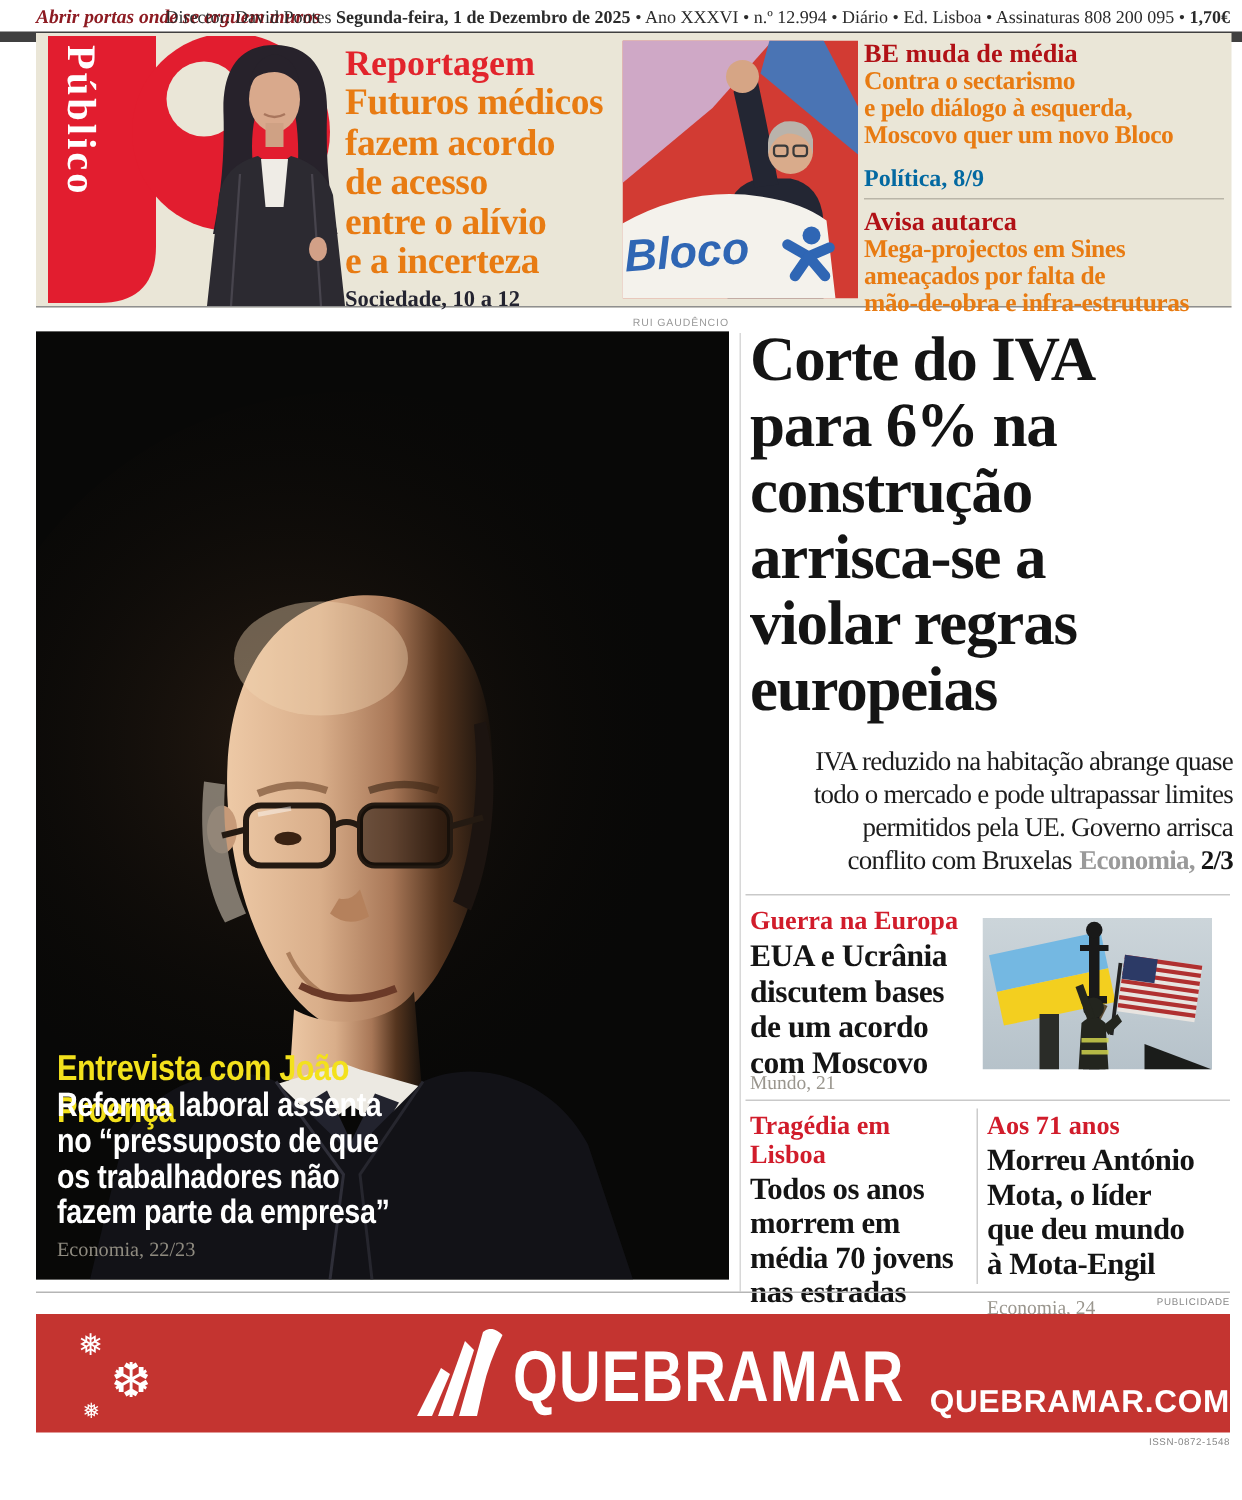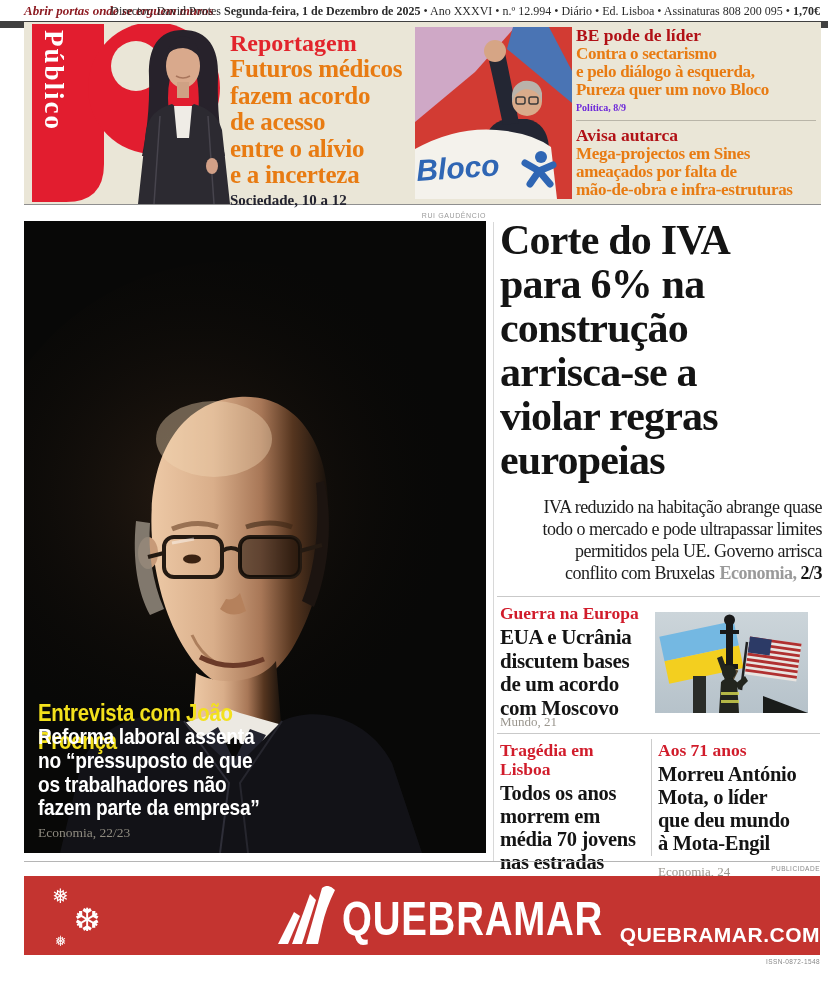--- a/index.html
+++ b/index.html
@@ -18,21 +18,21 @@
   .strip{left:24px;top:22px;width:797px;height:182px;background:#eae6d7;border-bottom:1px solid #8f8f8f;}
   .brand-vert{left:16px;top:8px;height:170px;writing-mode:vertical-rl;font-size:27px;font-weight:bold;
               color:#ffffff;letter-spacing:2px;line-height:1;}
   .rep{left:206px;top:8px;width:190px;}
   .rep-kicker{font-size:24px;line-height:26px;font-weight:bold;color:#e2242c;}
   .rep-title{font-size:25px;line-height:26.5px;font-weight:bold;color:#e87b12;letter-spacing:-0.3px;}
   .rep-ref{margin-top:3px;font-size:15px;font-weight:bold;color:#232330;}
   .mh-col{left:552px;top:4px;width:240px;}
   .mh-kicker{font-size:17.5px;line-height:19px;font-weight:bold;color:#b11116;}
   .mh-title{font-size:17px;line-height:18px;font-weight:bold;color:#e87b12;letter-spacing:-0.3px;}
-  .mh-ref{margin-top:2px;font-size:10px;line-height:14px;font-weight:bold;color:#6d28d9;}
+  .mh-ref{margin-top:14px;font-size:16px;line-height:14px;font-weight:bold;color:#0369a1;}
   .mh-hr{border:none;border-top:1px solid #b9b5a8;margin:5px 0 5px 0;}
 
   
   .credit{left:24px;top:212px;width:462px;text-align:right;font-size:7px;letter-spacing:0.6px;
           color:#9a9a9a;font-family:"Liberation Sans",sans-serif;}
   .leadphoto{left:24px;top:221px;width:462px;height:632px;background:#070706;}
   .ov-kicker{left:14px;top:478px;width:320px;font-family:"Liberation Sans",sans-serif;font-weight:bold;
              font-size:24px;color:#f3e11c;transform:scaleX(.85);transform-origin:left top;letter-spacing:-0.3px;}
   .ov-quote{left:14px;top:504px;width:320px;font-family:"Liberation Sans",sans-serif;font-weight:bold;
             font-size:22.5px;line-height:23.8px;color:#ffffff;transform:scaleX(.85);transform-origin:left top;
@@ -141,24 +141,24 @@
         <line x1="0" y1="0" x2="-14" y2="-8"></line>
           <line x1="0" y1="0" x2="14" y2="-6"></line>
         <line x1="0" y1="0" x2="-9" y2="13"></line>
           <line x1="0" y1="0" x2="11" y2="13"></line>
       </g>
       <circle cx="126" cy="-158" r="6" fill="#2f66b4"></circle>
       <circle cx="126" cy="130" r="6" fill="#2f66b4"></circle>
     </svg>
 
     <div class="abs mh-col">
-      <div class="mh-kicker">BE pode de líder</div>
+      <div class="mh-kicker">BE muda de média</div>
       <div class="mh-title lines">Contra o sectarismo
 e pelo diálogo à esquerda,
-Pureza quer um novo Bloco</div>
+Moscovo quer um novo Bloco</div>
       <div class="mh-ref">Política, 8/9</div>
       <hr class="mh-hr">
       <div class="mh-kicker">Avisa autarca</div>
       <div class="mh-title lines">Mega-projectos em Sines
 ameaçados por falta de
 mão-de-obra e infra-estruturas</div>
     </div>
   </div>
 
   <div class="abs credit">RUI GAUDÊNCIO</div>

